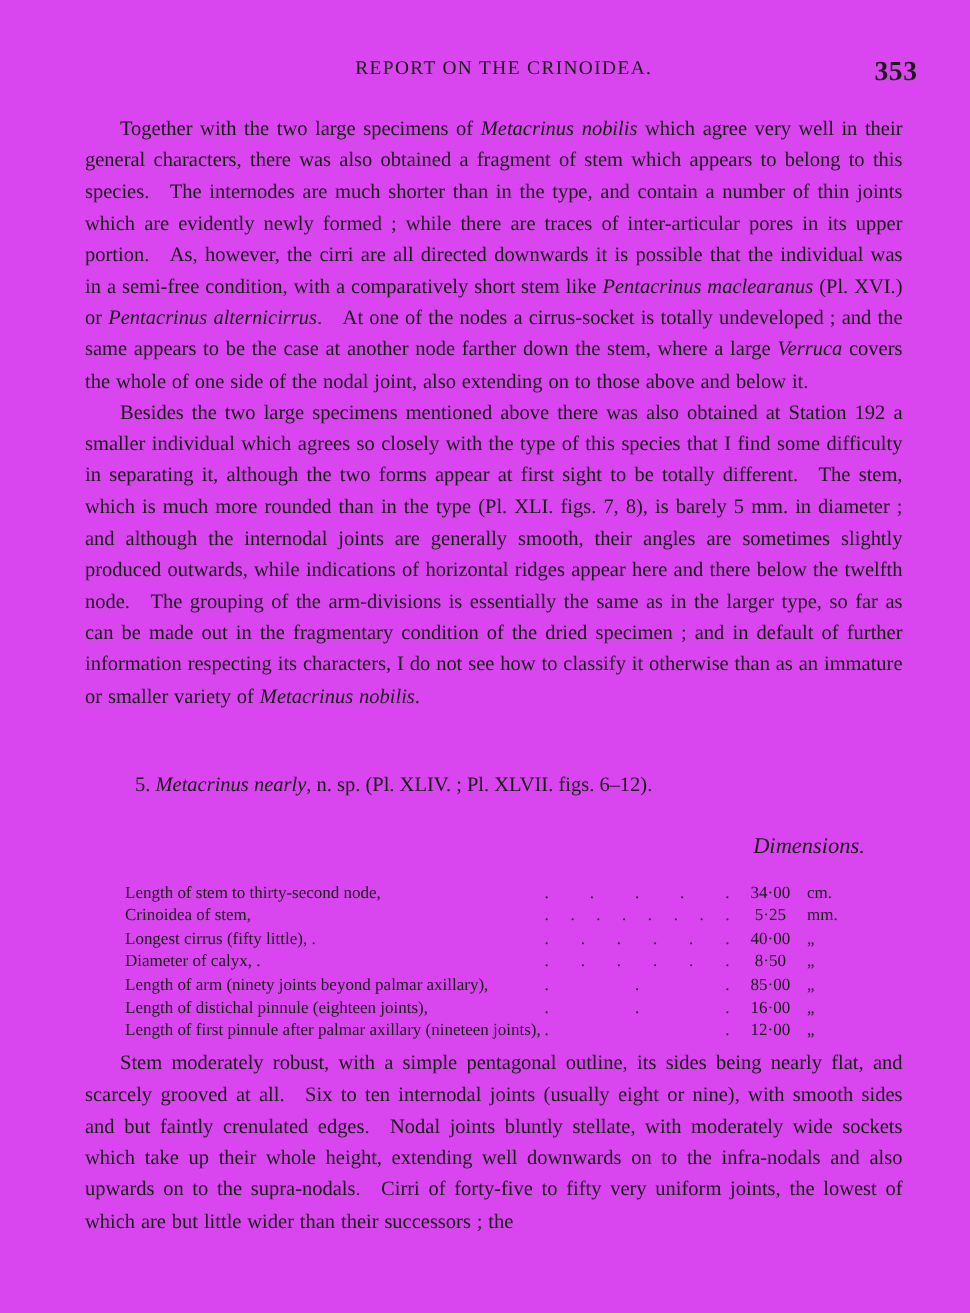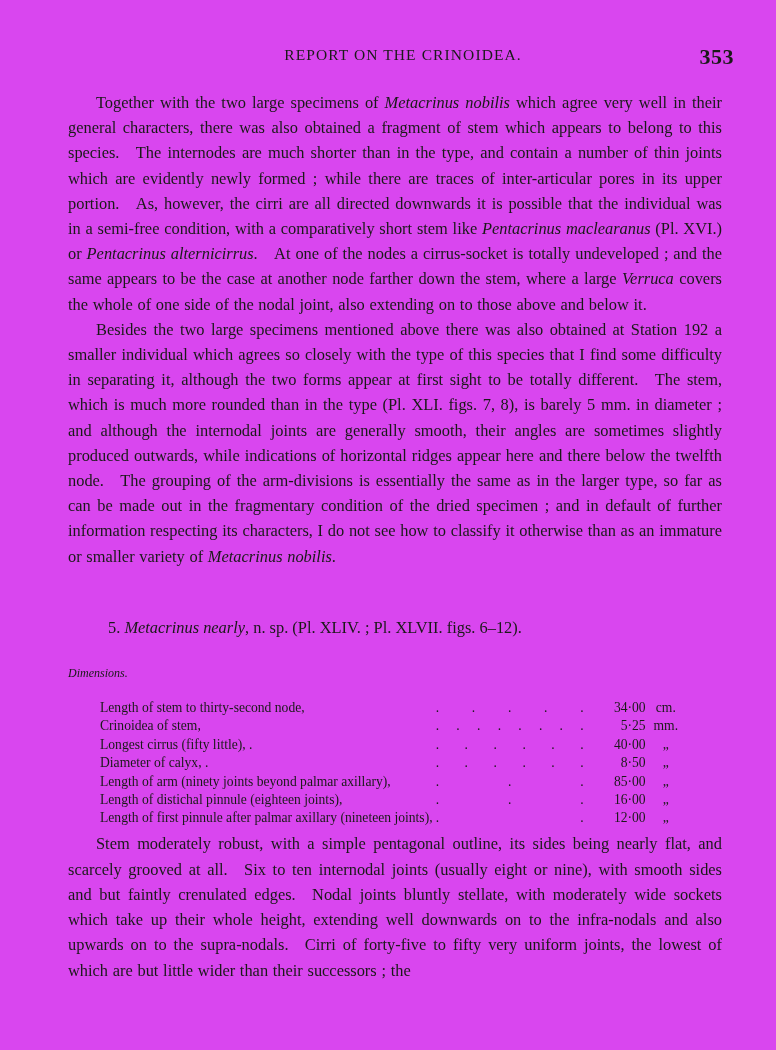--- a/index.html
+++ b/index.html
@@ -70,23 +70,23 @@
 
   .species-head {
     margin-top: 46px;
     font-size: 16.4px;
     line-height: 25px;
     padding-left: 40px;
   }
 
   .dimensions-title {
     margin-top: 26px;
-    text-align: left;
+    text-align: right;
     font-style: italic;
-    font-size: 12px;
+    font-size: 18px;
     padding-right: 30px;
   }
   table.dimensions {
     margin-top: 18px;
     margin-left: 32px;
     border-collapse: collapse;
     font-size: 13.6px;
     width: 586px;
   }
   table.dimensions td {
@@ -97,26 +97,26 @@
   td.dim-label {
     width: 330px;
   }
   td.dots {
     width: 150px;
     letter-spacing: 0px;
     color: #1a1a18;
     font-size: 13.6px;
   }
   td.dim-value {
-    text-align: right;
+    text-align: center;
     width: 58px;
     padding-right: 7px;
   }
   td.dim-unit {
-    text-align: center;
+    text-align: left;
     width: 40px;
   }
   .dot-row {
     display: flex;
     justify-content: space-between;
     width: 148px;
   }
   .dot-row span { display: inline-block; }
 
   .closing {

